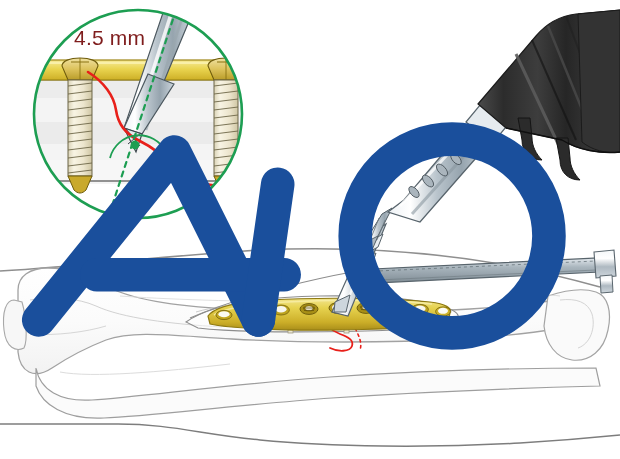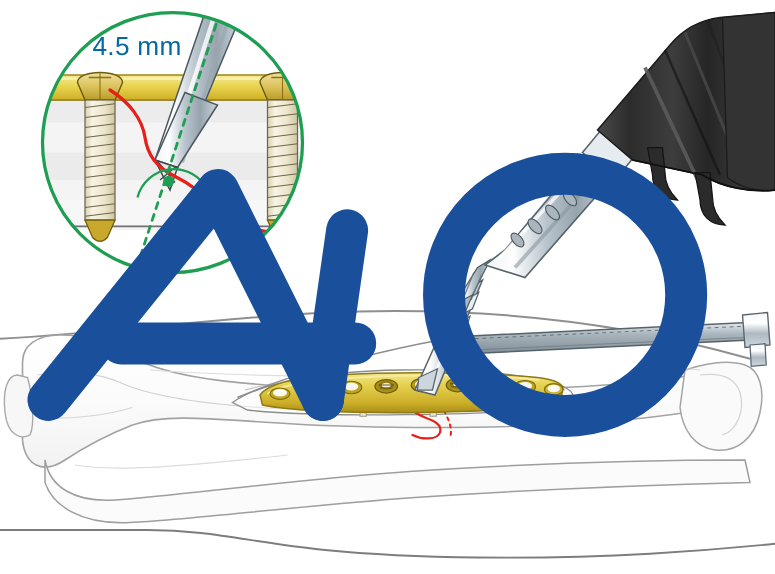--- a/index.html
+++ b/index.html
@@ -24,21 +24,21 @@
     width: 620px;
     height: 459px;
   }
   .mm-label {
     position: absolute;
     left: 74px;
     top: 26px;
     font-family: "Liberation Sans", sans-serif;
     font-size: 21px;
     font-weight: 400;
-    color: #0369a1;
+    color: #7f1d1d;
     letter-spacing: 0.2px;
     white-space: nowrap;
   }
   .ao-logo {
     position: absolute;
     left: 497px;
     top: 405px;
     width: 96px;
     height: 40px;
   }

